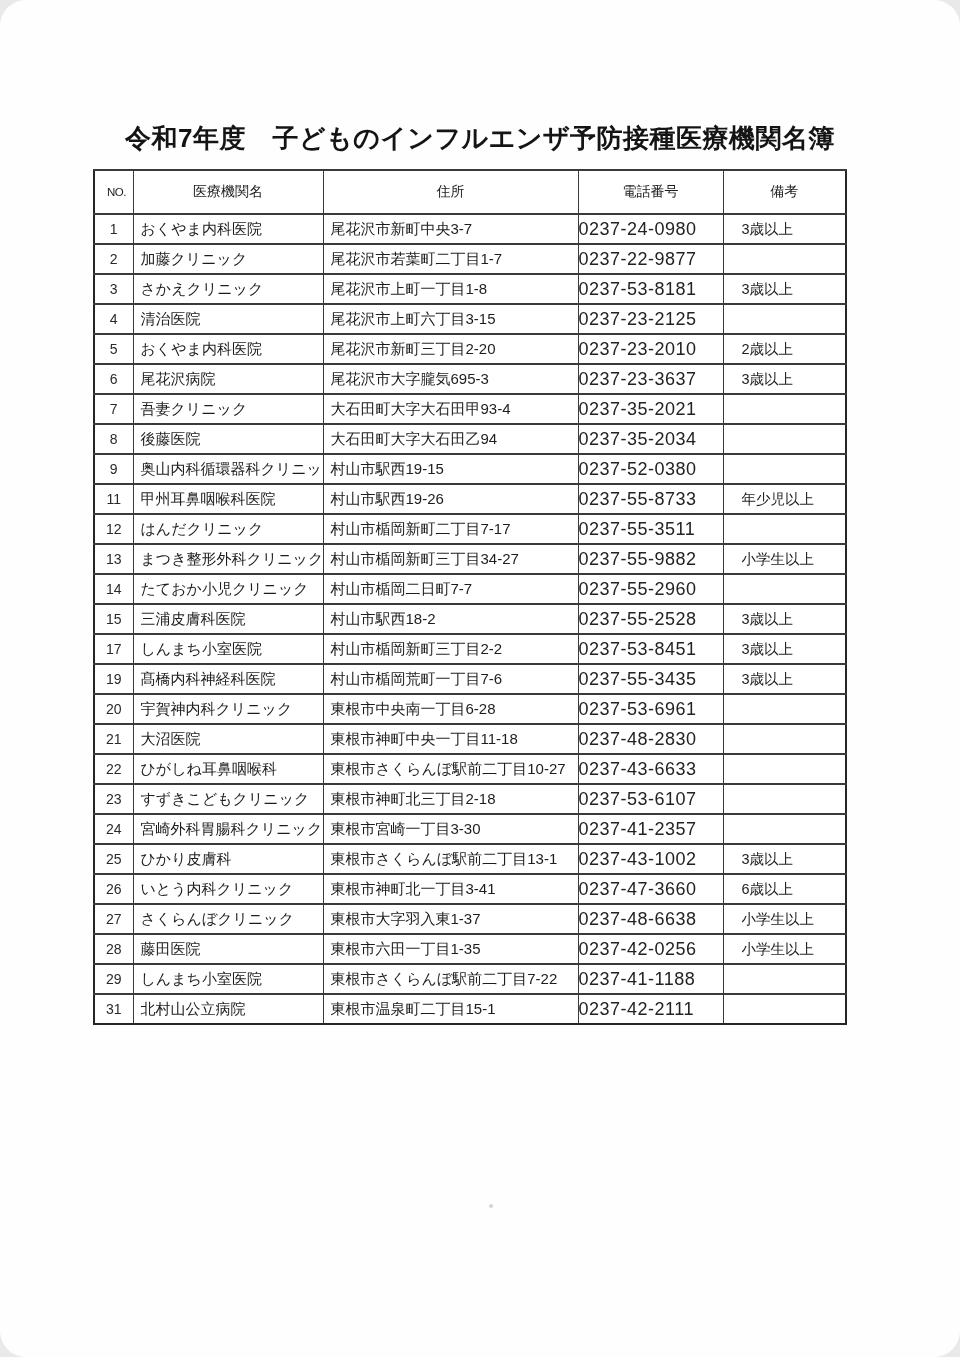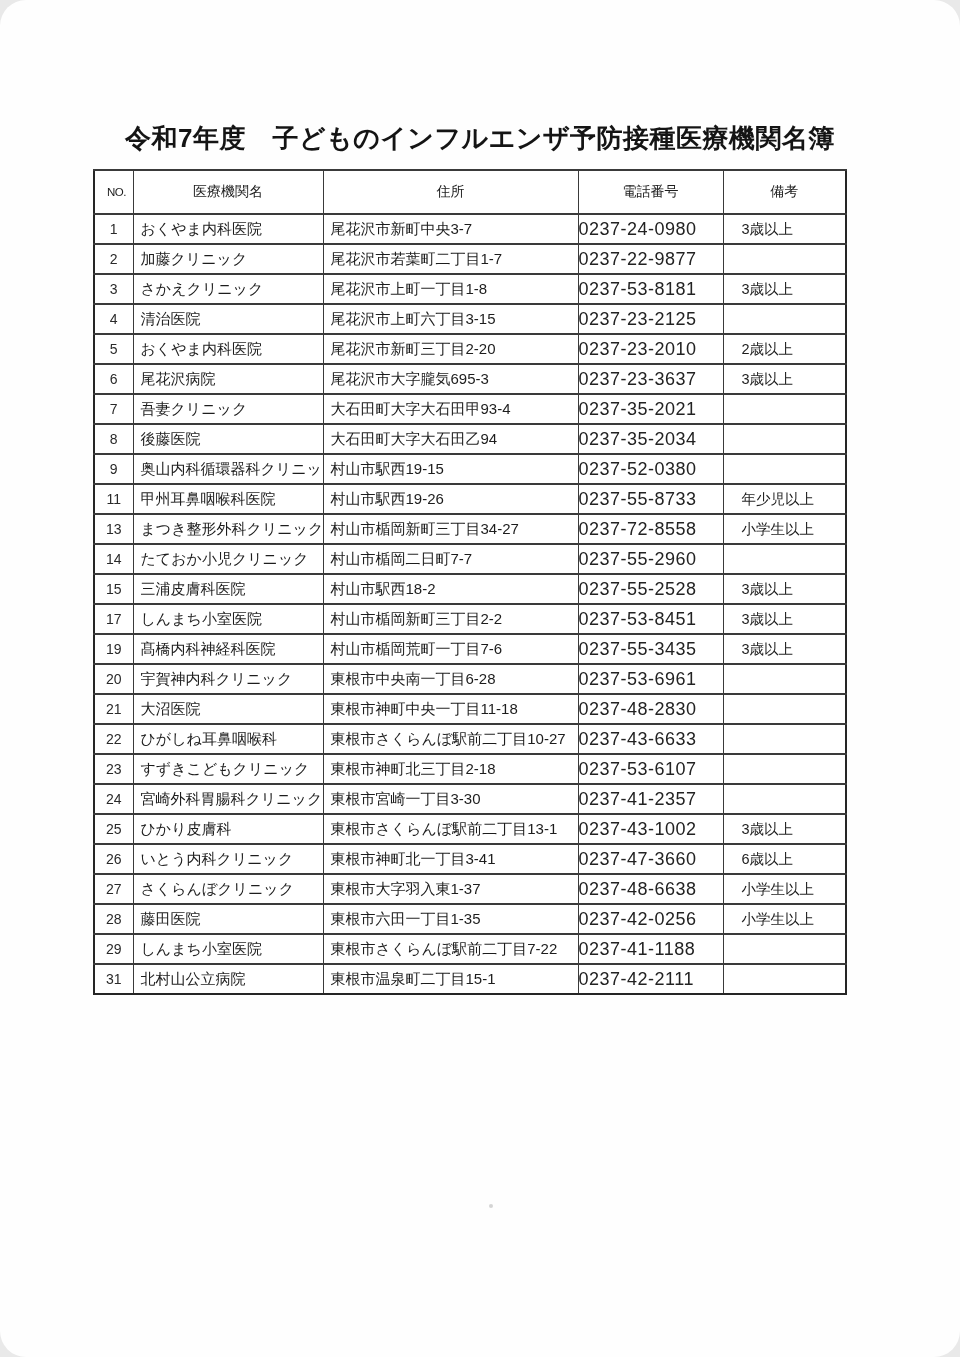--- a/index.html
+++ b/index.html
@@ -198,24 +198,31 @@
           <td class="cell-note"></td>
         </tr>
         <tr>
           <td class="cell-no">11</td>
           <td class="cell-name">甲州耳鼻咽喉科医院</td>
           <td class="cell-address">村山市駅西19-26</td>
           <td class="cell-phone">0237-55-8733</td>
           <td class="cell-note">年少児以上</td>
         </tr>
         <tr>
+          <td class="cell-no">12</td>
+          <td class="cell-name">はんだクリニック</td>
+          <td class="cell-address">村山市楯岡新町二丁目7-17</td>
+          <td class="cell-phone">0237-55-3511</td>
+          <td class="cell-note"></td>
+        </tr>
+        <tr>
           <td class="cell-no">13</td>
           <td class="cell-name">まつき整形外科クリニック</td>
           <td class="cell-address">村山市楯岡新町三丁目34-27</td>
-          <td class="cell-phone">0237-72-8558</td>
+          <td class="cell-phone">0237-55-9882</td>
           <td class="cell-note">小学生以上</td>
         </tr>
         <tr>
           <td class="cell-no">14</td>
           <td class="cell-name">たておか小児クリニック</td>
           <td class="cell-address">村山市楯岡二日町7-7</td>
           <td class="cell-phone">0237-55-2960</td>
           <td class="cell-note"></td>
         </tr>
         <tr>

